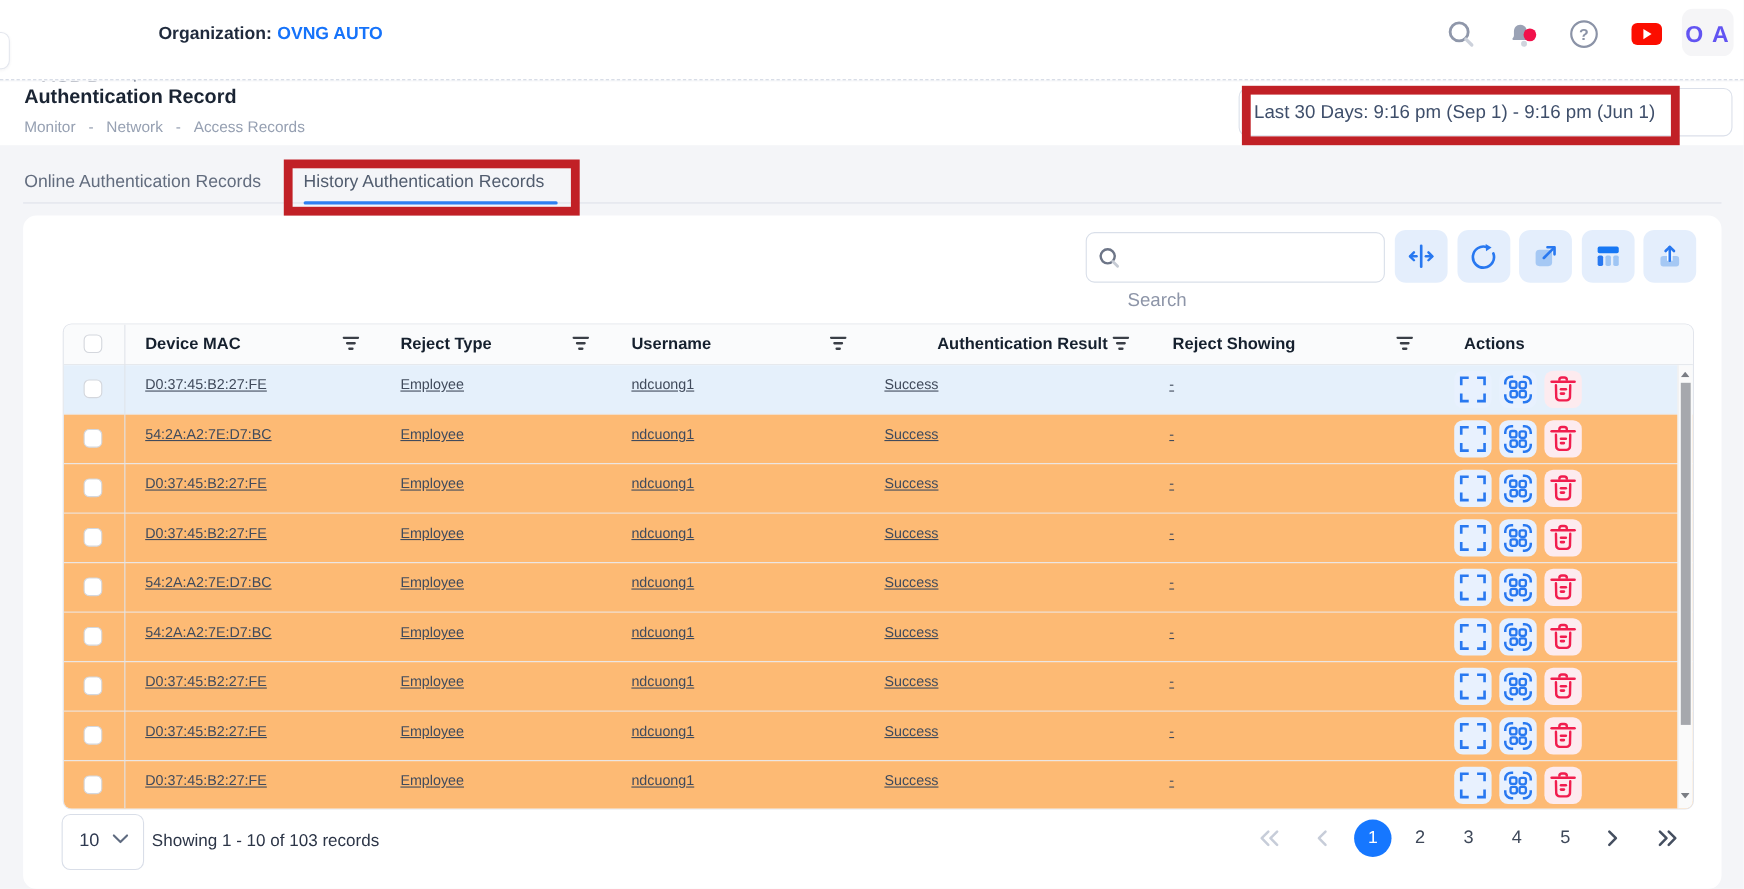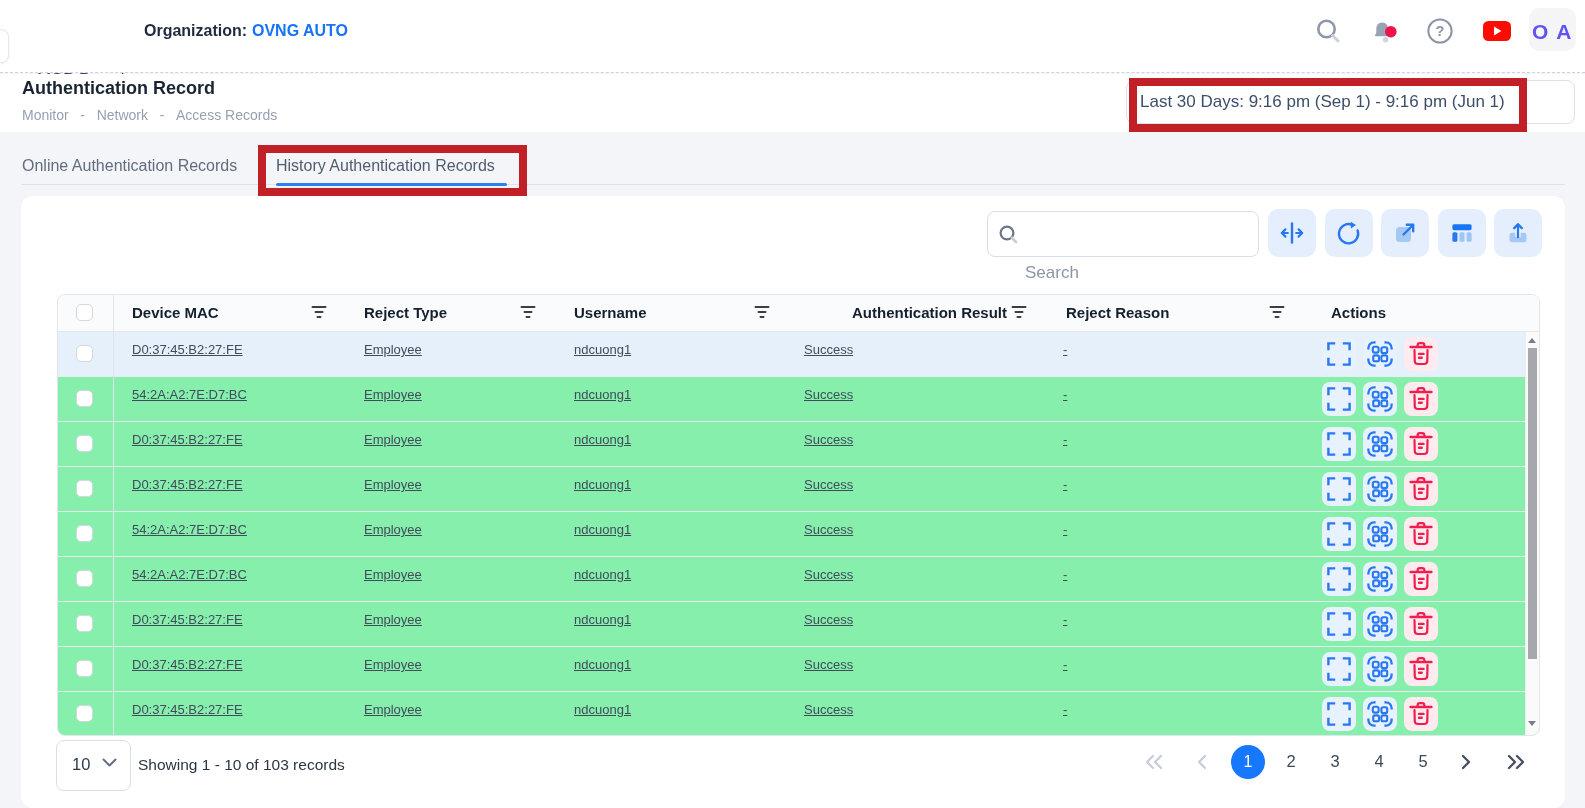--- a/index.html
+++ b/index.html
@@ -30,21 +30,21 @@
 
 #search { position:absolute; left:987px; top:211px; width:272px; height:46px; background:#fff; border:1.5px solid #d9dfe9; border-radius:8px; }
 #searchtext { position:absolute; left:1025px; top:224px; font-size:17px; color:#8d95a8;margin-top:39px; }
 .tbtn { position:absolute; top:209px; width:48px; height:48px; background:#e4eefc; border-radius:10px; display:flex; align-items:center; justify-content:center; }
 
 #tbl { position:absolute; left:57px; top:294px; width:1483px; height:442px; border:1px solid #e2e5ec; border-radius:8px; background:#fff; overflow:hidden; }
 #thead { position:absolute; left:0; top:0; width:1481px; height:37px; background:#fafbfc; border-bottom:1px solid #e4e7ec; }
 .hlabel { position:absolute; top:9px; font-size:15px; font-weight:bold; color:#15202e; }
 .fico { position:absolute; top:11px; }
 #cbsep { position:absolute; left:55px; top:0; width:1px; height:440px; background:#e0e4ea; }
-.row { position:absolute; left:0; width:1481px; height:45px; border-bottom:1px solid #e9ecf0; background:#86efac; }
+.row { position:absolute; left:0; width:1481px; height:45px; border-bottom:1px solid #e9ecf0; background:#fdba74; }
 .row.hl { background:#e5f0fb; }
 .ctext { position:absolute; top:10px; font-size:13px; color:#414b5c;text-decoration:underline; }
 .cb { position:absolute; left:18px; width:17px; height:17px; background:#fff; border:1.5px solid #d4d7dd; border-radius:5px; }
 .acbtn { position:absolute; top:5px; width:34px; height:34px; border-radius:8px; display:flex; align-items:center; justify-content:center; }
 .acblue { background:#e8f1fe; }
 .acred { background:#fdebef; }
 
 #sbtrack { position:absolute; left:1467px; top:37px; width:14px; height:404px; background:#fafafa; border-left:1px solid #ededed; }
 #sbthumb { position:absolute; left:1469.5px; top:53px; width:9px; height:311px; background:#a6a8ad; }
 .sbarr { position:absolute; left:1470px; width:8px; height:5px; }
@@ -181,21 +181,21 @@
         <use href="#ic-filter"></use>
       </svg>
     <div class="hlabel" style="left:516px">Username</div>
     <svg class="fico" style="left:696px" width="16" height="13">
         <use href="#ic-filter"></use>
       </svg>
     <div class="hlabel" style="left:794px">Authentication Result</div>
     <svg class="fico" style="left:953px" width="16" height="13">
         <use href="#ic-filter"></use>
       </svg>
-    <div class="hlabel" style="left:1008px">Reject Reason</div>
+    <div class="hlabel" style="left:1008px">Reject Showing</div>
     <svg class="fico" style="left:1211px" width="16" height="13">
         <use href="#ic-filter"></use>
       </svg>
     <div class="hlabel" style="left:1273px">Actions</div>
   </div>
   <div id="rows">
     <div class="row hl" style="top:37px">
       <div class="cb" style="top:13px"></div>
       <div class="ctext" style="left:74px">D0:37:45:B2:27:FE</div>
       <div class="ctext" style="left:306px">Employee</div>

